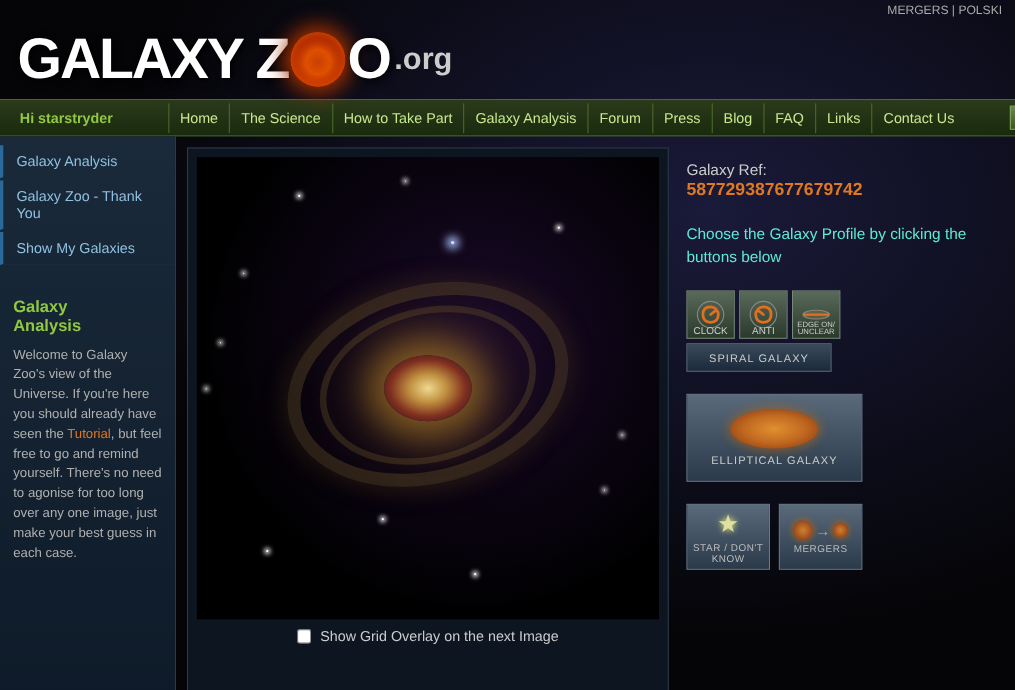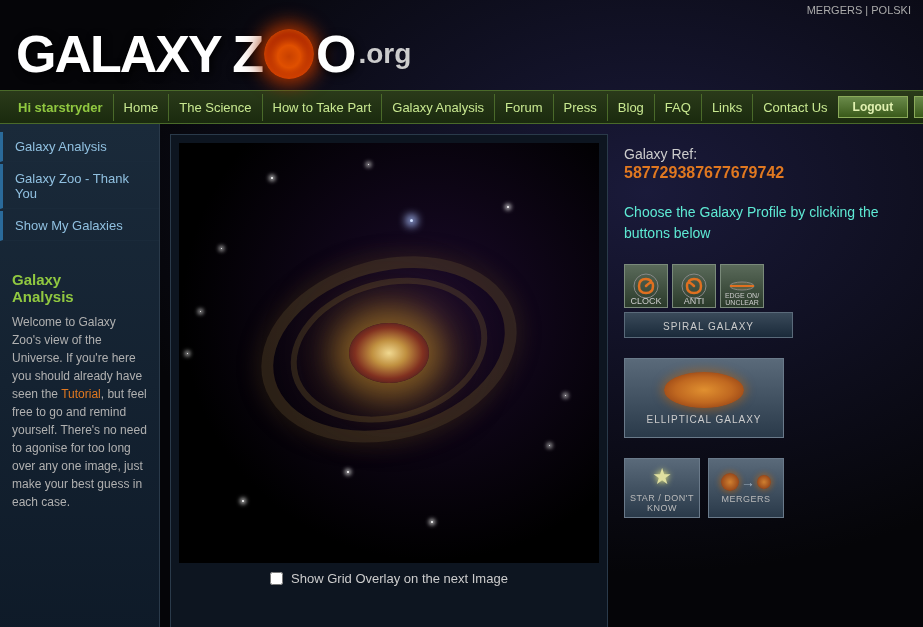--- a/index.html
+++ b/index.html
@@ -36,20 +36,21 @@
 
     
     #nav-bar {
       background: linear-gradient(to bottom, #2a3a1a, #1a2a0e);
       border-top: 1px solid #4a6a2a;
       border-bottom: 1px solid #4a6a2a;
       display: flex;
       align-items: center;
       padding: 0 8px;
       height: 34px;
+      gap: 40px;
     }
     #nav-left {
       color: #90c840;
       font-weight: bold;
       font-size: 13px;
       padding: 0 10px;
       white-space: nowrap;
     }
     #nav-links {
       display: flex;
@@ -488,21 +489,21 @@
 
             <div class="spiral-icon-btn">
               <svg class="spiral-svg" viewBox="0 0 30 30">
                 <ellipse cx="15" cy="15" rx="12" ry="4" fill="none" stroke="#888" stroke-width="1"></ellipse>
                 <ellipse cx="15" cy="15" rx="12" ry="4" fill="rgba(150,130,80,0.3)"></ellipse>
                 <line x1="3" y1="15" x2="27" y2="15" stroke="#e07020" stroke-width="2"></line>
               </svg>
               <span class="spiral-label" style="font-size:7px;">EDGE ON/ UNCLEAR</span>
             </div>
           </div>
-          <div style="background:linear-gradient(to bottom,#3a4a5a,#1a2a3a);border:1px solid #5a6a7a;width:169px;padding:3px;text-align:center;cursor:pointer;">
+          <div style="background:linear-gradient(to bottom,#3a4a5a,#1a2a3a);border:1px solid #5a6a7a;width:132px;padding:3px;text-align:center;cursor:pointer;">
             <span class="classify-btn-label">SPIRAL GALAXY</span>
           </div>
         </div>
 
         <div class="elliptical-btn">
           <div class="elliptical-shape"></div>
           <span class="classify-btn-label">ELLIPTICAL GALAXY</span>
         </div>
 
         <div class="bottom-btns-row">

